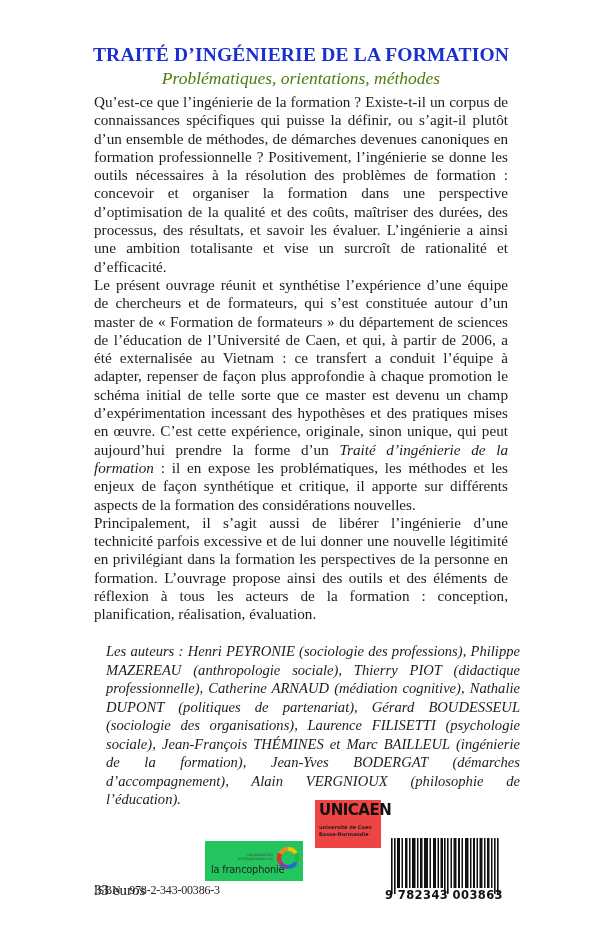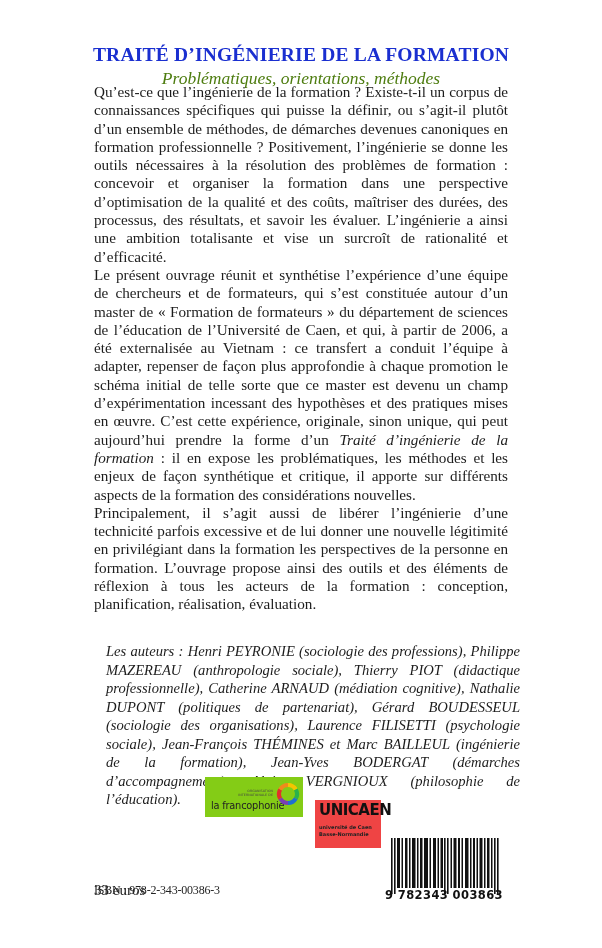--- a/index.html
+++ b/index.html
@@ -35,21 +35,21 @@
       width: 602px;
       text-align: center;
       font-family: "Liberation Serif", serif;
       font-style: italic;
       font-size: 17.5px;
       color: #4d7c0f;
       margin: 0;
     }
     .body-text {
       position: absolute;
-      top: 83px;
+      top: 93px;
       left: 94px;
       width: 414px;
       font-size: 15.2px;
       line-height: 18.3px;
       text-align: justify;
       color: #1c1c1c;
       margin: 0;
     }
     .body-text p {
       margin: 0;
@@ -66,24 +66,24 @@
       font-size: 14.6px;
       line-height: 18.5px;
       font-style: italic;
       text-align: justify;
       color: #1c1c1c;
       margin: 12px;
     }
     .logo-francophonie {
       position: absolute;
       left: 205px;
-      top: 777px;
+      top: 841px;
       width: 98px;
       height: 40px;
-      background: #84cc16;
+      background: #22c55e;
     }
     .logo-francophonie .small-text {
       position: absolute;
       left: 30px;
       top: 13px;
       width: 38px;
       font-family: "DejaVu Sans", sans-serif;
       font-size: 3.2px;
       line-height: 3.8px;
       color: #444;

